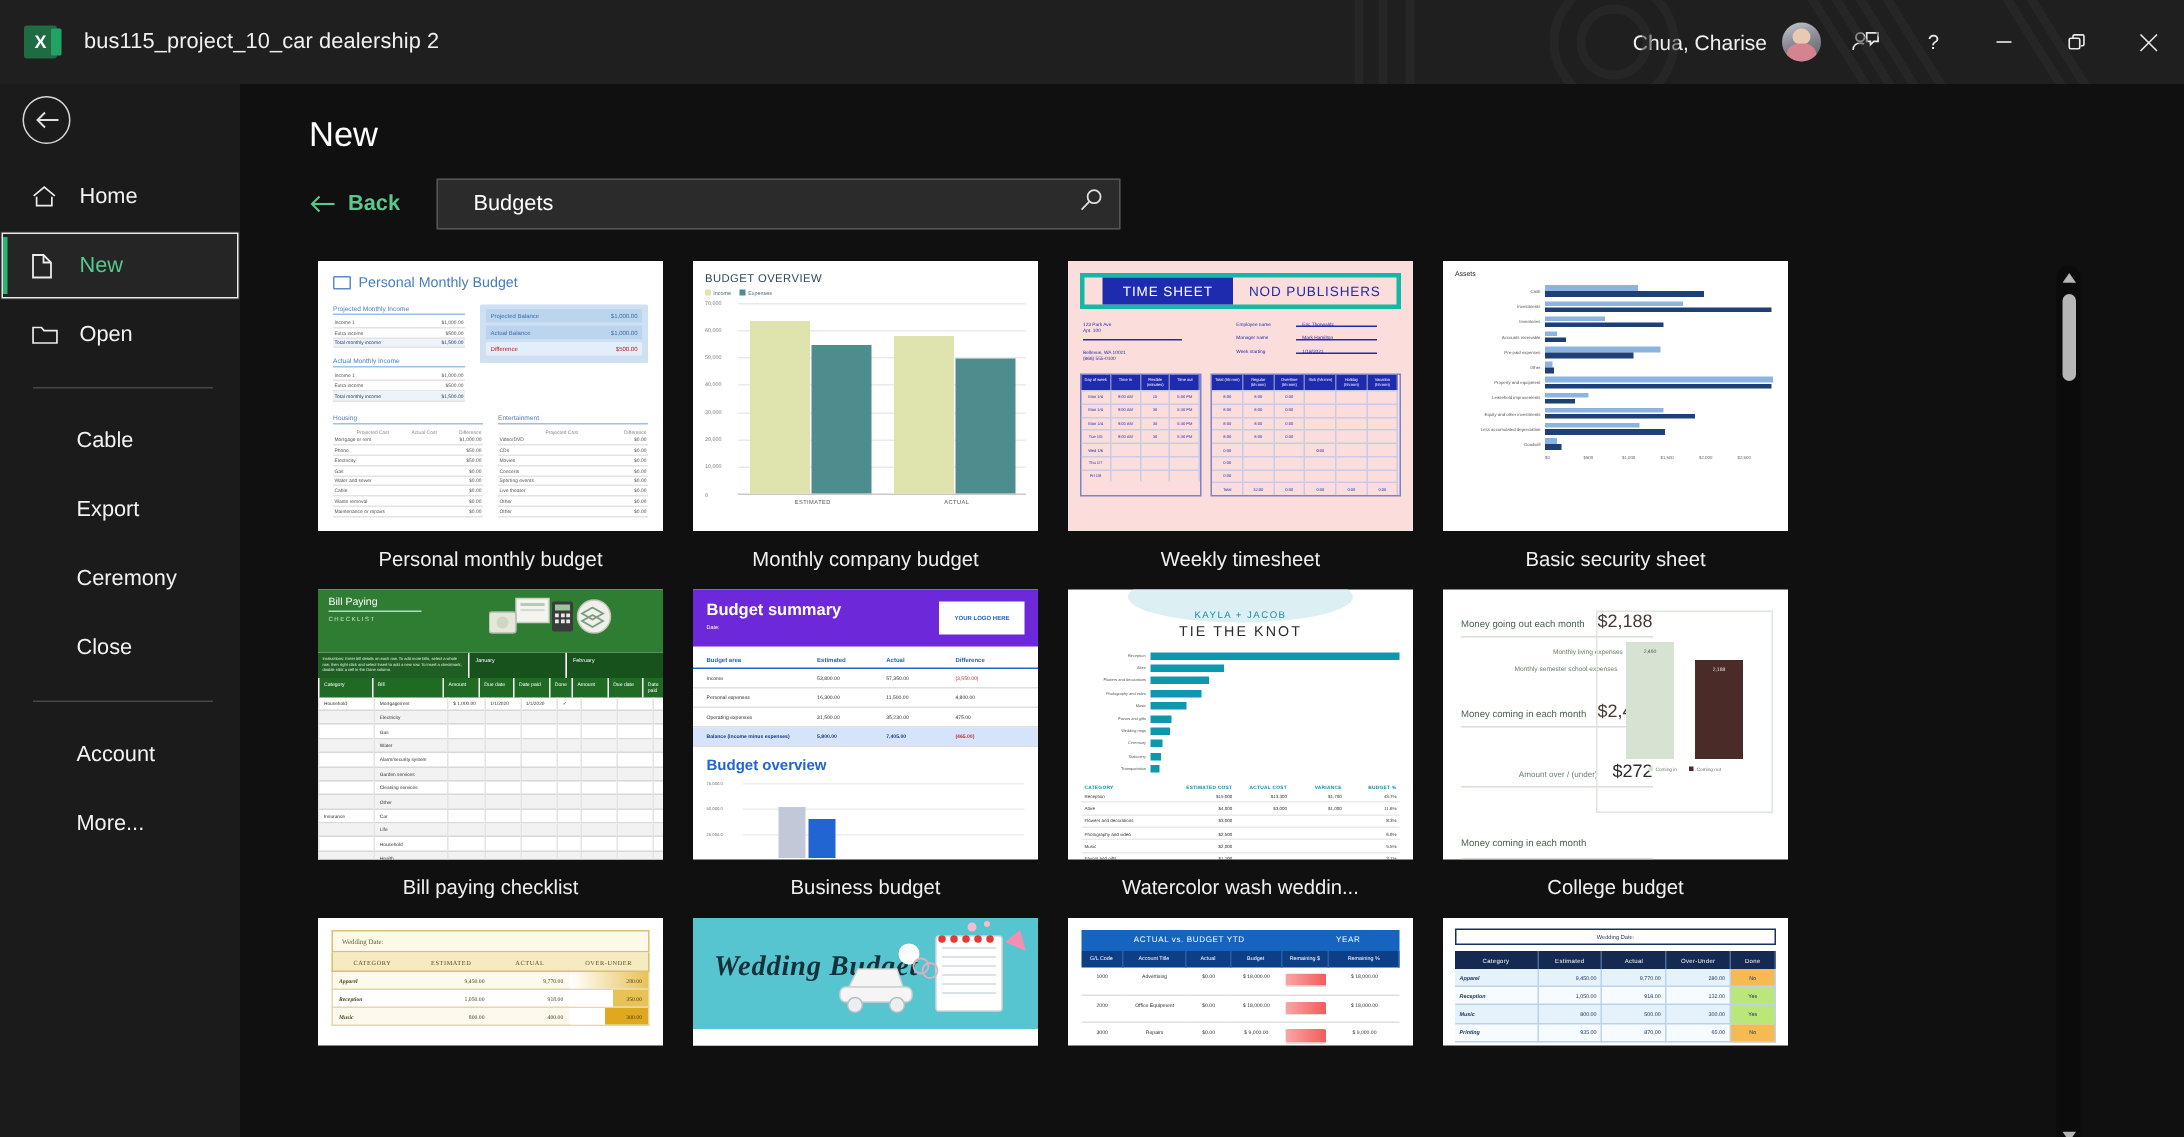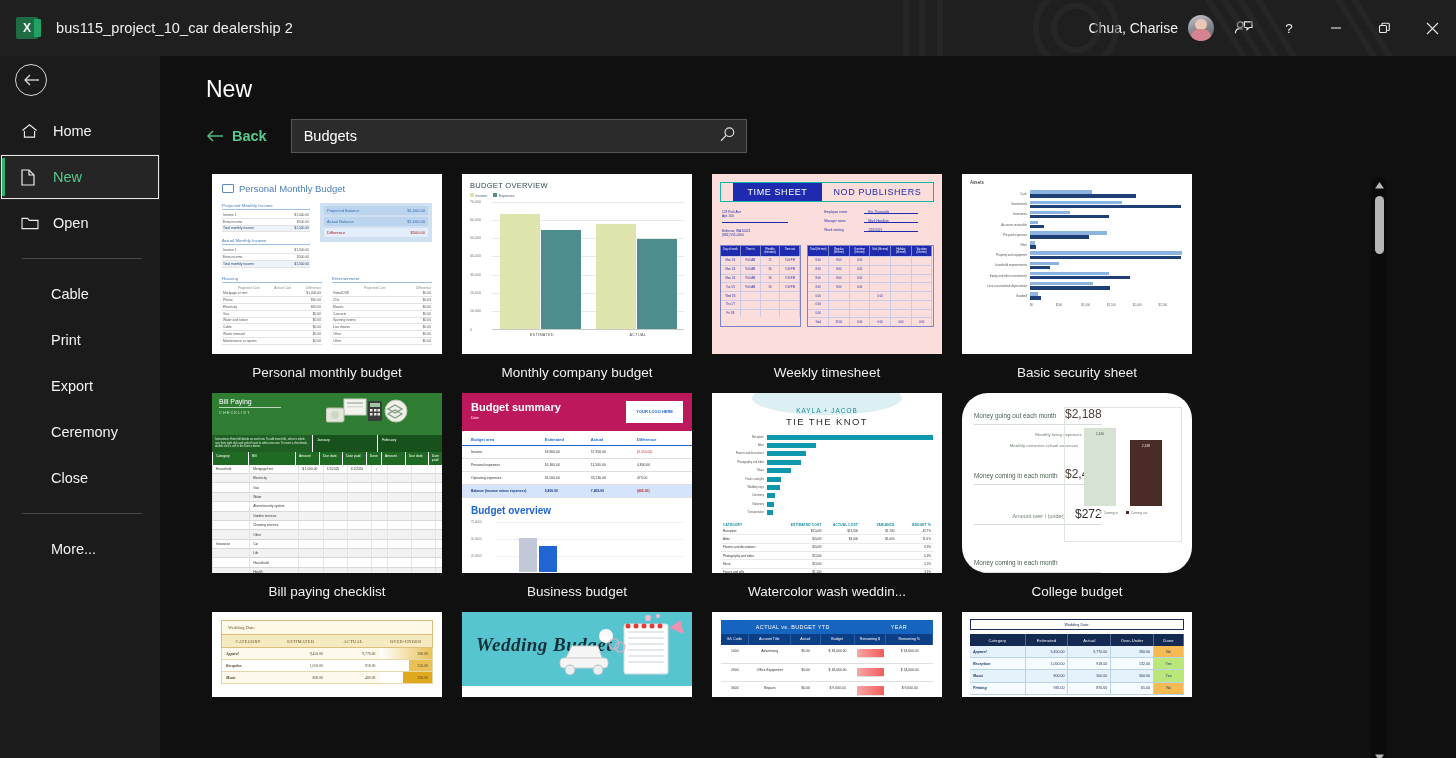--- a/index.html
+++ b/index.html
@@ -94,21 +94,21 @@
     display: flex; align-items: center; color: #5ac88d; font-size: 14.5px;
     margin-right: 24px; font-weight: 600;
   }
   .back-link .arr { margin-right: 8px; display: flex; }
   .searchbox {
     width: 456px; height: 34px; background: #2b2b2b; border: 1px solid #565656;
     display: flex; align-items: center; padding: 0 10px 0 12px;
   }
   .searchbox input {
     flex: 1; background: transparent; border: none; outline: none;
-    color: #ffffff; font-size: 14.5px; font-family: "Liberation Sans", sans-serif;
+    color: #ffffff; font-size: 14.5px; font-family: "Liberation Sans", sans-serif; margin-left: 12px;
   }
   
   .gallery {
     position: absolute; left: 0; top: 118px; width: 1250px; height: 584px;
     overflow: hidden;
   }
   .grid { display: flex; flex-wrap: wrap; padding-left: 52px; }
   .cell { width: 250px; margin-bottom: 13px; }
   .thumb {
     width: 230px; height: 180px; background: #fff; overflow: hidden;
@@ -149,21 +149,21 @@
   .mcb-leg i { display: inline-block; width: 3.5px; height: 3.5px; margin-right: 2px; }
   .mcb-plot { position: relative; height: 128px; margin-left: 22px; border-bottom: .6px solid #c9c9c9; }
   .mcb-grid { position: absolute; left: 0; right: 0; border-top: .5px solid #eaeaea; }
   .mcb-ylab { position: absolute; left: -22px; font-size: 3.6px; color: #777; transform: translateY(-50%); }
   .mcb-bars { position: absolute; bottom: 0; left: 0; right: 0; height: 100%; display: flex; justify-content: space-around; align-items: flex-end; }
   .mcb-grp { display: flex; align-items: flex-end; gap: 1px; }
   .mcb-bar { width: 40px; }
   .mcb-xlabs { display: flex; justify-content: space-around; margin-left: 22px; font-size: 3.8px; color: #555; margin-top: 3px; letter-spacing: .3px; }
 
   .t-wts { background: #fbdedc; padding: 8px; }
-  .wts-head { display: flex; border: 1px solid #14b8a6; padding-left: 12px; }
+  .wts-head { display: flex; border: 3px solid #14b8a6; padding-left: 12px; }
   .wts-h1 { background: #1f2bae; color: #fff; flex: 1; text-align: center; font-size: 9px; padding: 4px 0; letter-spacing: .6px; }
   .wts-h2 { flex: 1.25; text-align: center; font-size: 9px; padding: 4px 0; color: #1f2bae; letter-spacing: .6px; }
   .wts-meta { display: flex; gap: 14px; margin: 8px 2px; font-size: 3.2px; color: #1f2bae; }
   .wts-line { border-bottom: .5px solid #1f2bae; width: 54px; display: inline-block; height: 4px; }
   .wts-tables { display: flex; gap: 6px; }
   .wts-tb { border: 1px solid #7b84c9; }
   .wts-tr { display: flex; }
   .wts-th { background: #1f2bae; color: #fff; font-size: 2.7px; padding: 2px 1px; text-align: center; border-right: .4px solid #7b84c9; }
   .wts-td { font-size: 2.7px; color: #1f2bae; padding: 2.4px 1px; text-align: center; border-right: .4px solid #c7cbe8; border-top: .4px solid #c7cbe8; }
 
@@ -185,21 +185,21 @@
   .bpc-bandrow { display: flex; }
   .bpc-note { background: #1f5f23; color: #dff0df; font-size: 2.7px; padding: 3px; width: 100px; line-height: 1.35; }
   .bpc-month { background: #17511b; color: #fff; font-size: 3.6px; padding: 3px 4px; flex: 1; border-left: .6px solid #fff; }
   .bpc-hdr { display: flex; background: #1f6b23; color: #fff; font-size: 3.4px; }
   .bpc-hdr div { padding: 2.4px 3px; border-left: .5px solid #fff; }
   .bpc-row { display: flex; font-size: 3.2px; color: #333; }
   .bpc-row div { padding: 2.2px 3px; border-bottom: .5px solid #d8d8d8; border-left: .5px solid #e4e4e4; }
   .bpc-row:nth-child(odd) div { background: #f2f2f2; }
 
   .t-bb { font-size: 3.4px; }
-  .bb-head { background: #be185d; color: #fff; padding: 8px 9px; display: flex; justify-content: space-between; align-items: flex-start; }
+  .bb-head { background: #6d28d9; color: #fff; padding: 8px 9px; display: flex; justify-content: space-between; align-items: flex-start; }
   .bb-h1 { font-size: 11px; font-weight: bold; }
   .bb-date { font-size: 3.6px; margin-top: 3px; }
   .bb-logo { background: #fff; color: #2065d1; font-size: 4px; text-align: center; padding: 8px 10px; font-weight: bold; line-height: 1.4; }
   .bb-hdr { display: flex; color: #2065d1; font-size: 4px; font-weight: bold; padding: 6px 9px 3px; border-bottom: .8px solid #2065d1; }
   .bb-hdr div { flex: 1; }
   .bb-r { display: flex; font-size: 3.4px; color: #333; padding: 4px 9px; border-bottom: .5px solid #dfdfdf; }
   .bb-r div { flex: 1; }
   .bb-r.tot { background: #d6e4fb; color: #14387c; font-weight: bold; }
   .bb-ov { color: #2065d1; font-size: 10px; font-weight: bold; padding: 7px 9px 4px; }
   .bb-chart { margin: 0 9px; position: relative; height: 50px; }
@@ -211,21 +211,21 @@
   .ww-n { text-align: center; color: #1b8ba3; font-size: 6.4px; letter-spacing: 1px; position: relative; margin-top: 8px; }
   .ww-t { text-align: center; color: #2b2b2b; font-size: 9.5px; letter-spacing: 1.4px; margin: 2px 0 6px; position: relative; }
   .ww-row { display: flex; align-items: center; height: 8.4px; }
   .ww-lab { width: 46px; text-align: right; font-size: 2.6px; color: #555; padding-right: 3px; }
   .ww-bar { height: 5px; background: #0e97ad; }
   .ww-th { display: flex; font-size: 3.2px; color: #0e8aa0; font-weight: bold; margin-top: 6px; padding: 0 2px; letter-spacing: .2px; }
   .ww-th div:first-child, .ww-tr div:first-child { flex: 1.7; text-align: left; }
   .ww-th div, .ww-tr div { flex: 1; text-align: right; }
   .ww-tr { display: flex; font-size: 3px; color: #333; padding: 1.7px 2px; border-bottom: .4px solid #eaeaea; }
 
-  .t-cb { padding: 14px 12px; color: #5a6b5a; border-radius: 26px; }
+  .t-cb { padding: 14px 12px; color: #5a6b5a; }
   .cb-main { width: 62%; }
   .cb-r { display: flex; justify-content: space-between; align-items: baseline; border-bottom: .6px solid #d6ded6; padding-bottom: 3px; margin-bottom: 7px; }
   .cb-l1 { font-size: 6.4px; color: #4c6350; }
   .cb-v1 { font-size: 12px; color: #4a3a33; }
   .cb-l2 { font-size: 4.4px; color: #6c7d6c; }
   .cb-v2 { font-size: 4.4px; color: #4a3a33; }
   .cb-side { position: absolute; right: 10px; top: 14px; width: 118px; height: 135px; border: .6px solid #dfe6df; }
   .cb-bars { display: flex; align-items: flex-end; justify-content: center; gap: 14px; height: 98px; padding-top: 10px; }
   .cb-b { width: 32px; position: relative; }
   .cb-bl { position: absolute; top: 4px; width: 100%; text-align: center; font-size: 3.4px; }
@@ -358,27 +358,27 @@
       <svg width="18" height="15" viewBox="0 0 19 16" fill="none" stroke="#ececec" stroke-width="1.2">
         <path d="M1 13.5V2.5h6l1.8 2.2H18v8.8z"></path>
       </svg>
     </span>
     <span class="nav-label">Open</span>
   </div>
 
   <div class="nav-sep"></div>
 
   <div class="nav-sub">Cable</div>
-  <div class="nav-sub">Print</div>
   <div class="nav-sub">Export</div>
   <div class="nav-sub">Ceremony</div>
   <div class="nav-sub">Close</div>
 
   <div class="nav-sep"></div>
 
+  <div class="nav-sub">Account</div>
   <div class="nav-sub">More...</div>
 </div>
 
 <div class="main">
   <div class="page-title">New</div>
 
   <div class="searchrow">
     <div class="back-link">
       <span class="arr">
         <svg width="18" height="12" viewBox="0 0 18 12" fill="none" stroke="#5ac88d" stroke-width="1.4">

